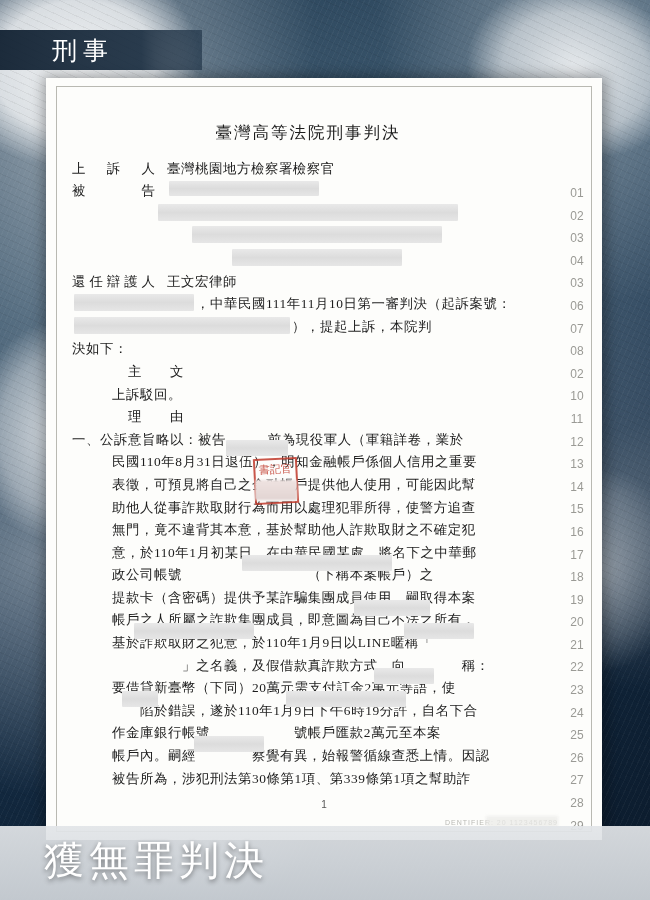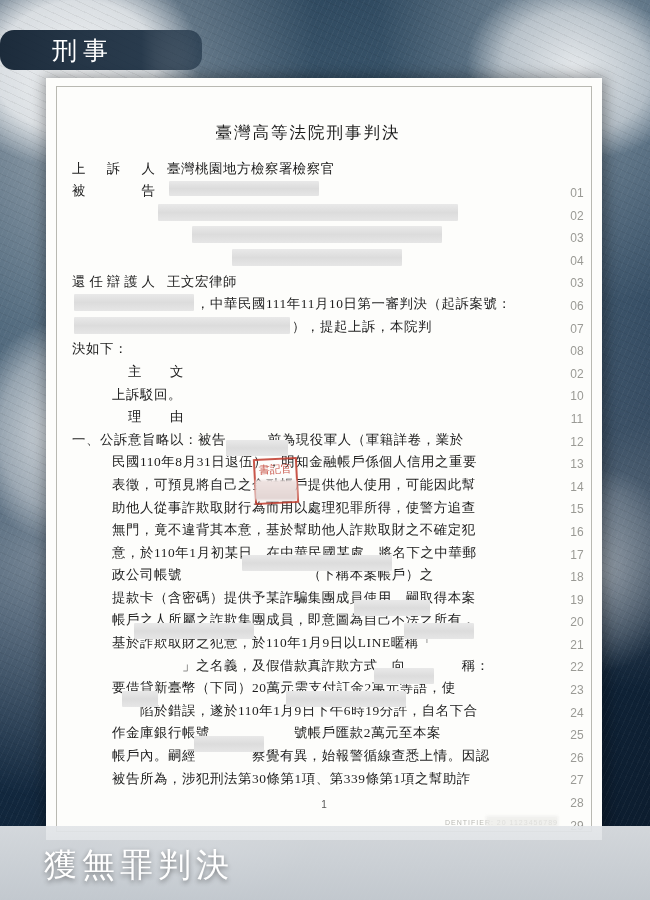--- a/index.html
+++ b/index.html
@@ -77,38 +77,37 @@
     height: 40px;
     min-width: 128px;
     display: flex;
     align-items: center;
     padding: 0 22px 0 52px;
     background: linear-gradient(90deg, rgba(12,28,45,0.92) 0%, rgba(16,36,56,0.88) 70%, rgba(16,36,56,0.55) 100%);
     color: #ffffff;
     font-size: 25px;
     letter-spacing: 6px;
     font-family: "Liberation Serif", serif;
-    border-radius: 14px;
   }
 
   
   .verdict-bar {
     position: absolute;
     left: 0;
     right: 0;
     bottom: 0;
     height: 74px;
     background: linear-gradient(180deg, rgba(226,229,232,0.93) 0%, rgba(208,213,218,0.93) 100%);
   }
   .verdict-text {
     position: absolute;
     left: 44px;
     bottom: 12px;
     color: #ffffff;
-    font-size: 33px;
+    font-size: 40px;
     letter-spacing: 5px;
     text-shadow: 0 2px 5px rgba(0,0,0,0.45);
     font-family: "Liberation Serif", serif;
     white-space: nowrap;
   }
 
   
   .doc-shadow {
     position: absolute;
     left: 44px;

